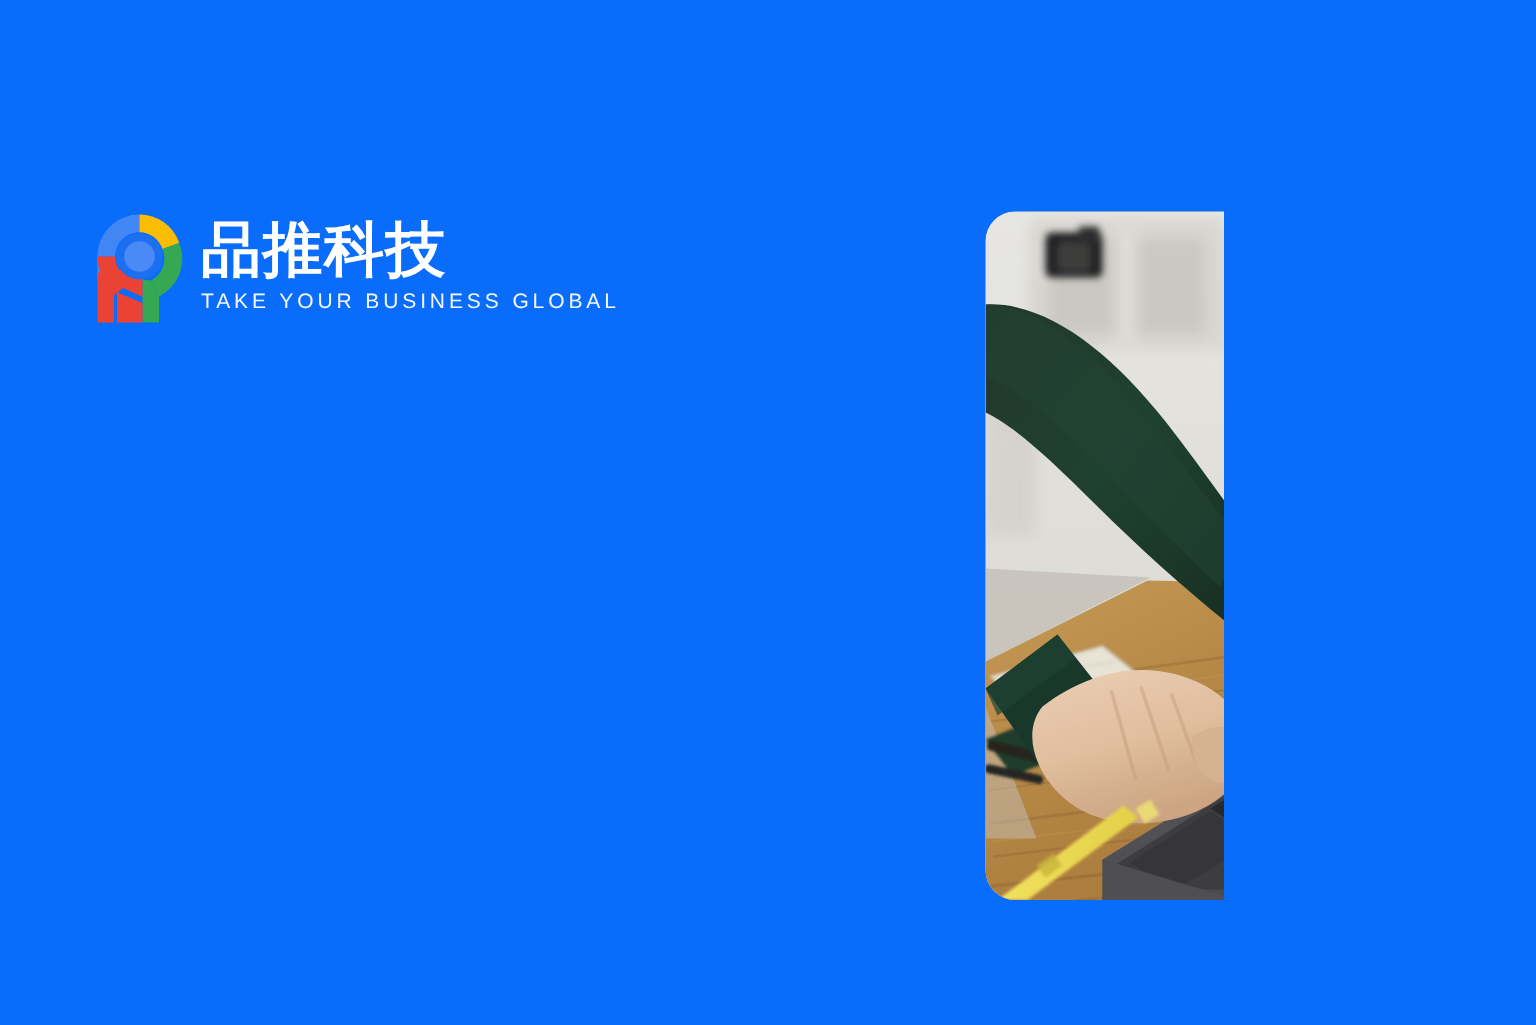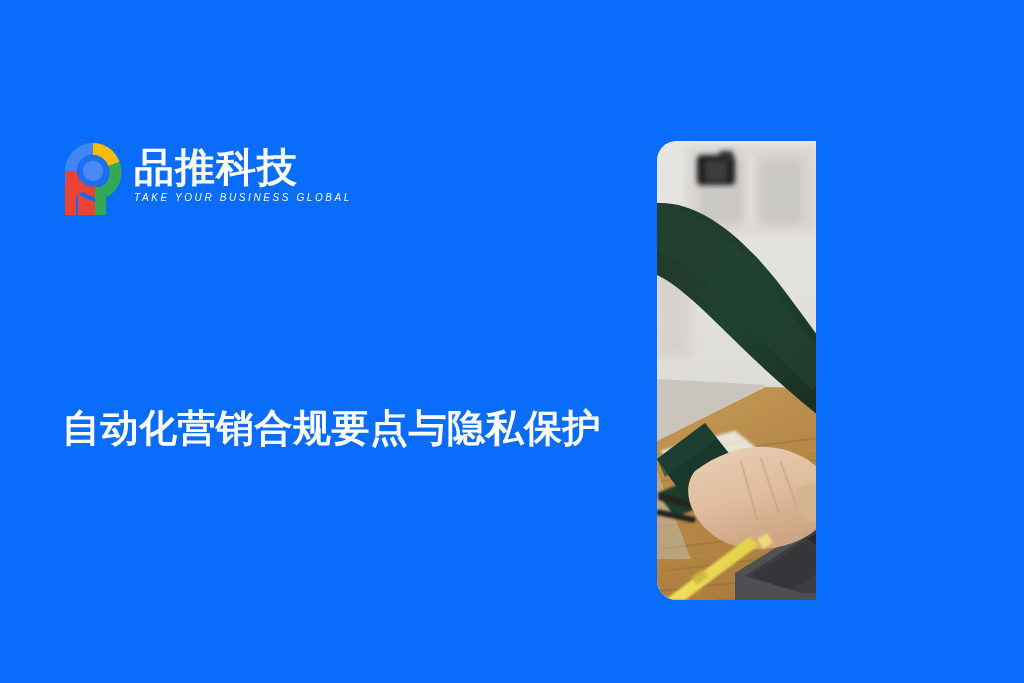--- a/index.html
+++ b/index.html
@@ -45,28 +45,27 @@
   .brand-name {
     color: #ffffff;
     font-size: 40px;
     font-weight: bold;
     line-height: 1.08;
     letter-spacing: 1px;
     white-space: nowrap;
   }
   .brand-tagline {
     color: #ffffff;
-    font-size: 10px;
+    font-size: 14px;
     font-weight: normal;
     letter-spacing: 2.6px;
     line-height: 1.2;
     margin-top: 3px;
     white-space: nowrap;
     opacity: .95;
-    font-style: italic;
   }
 
   
   .headline {
     position: absolute;
     left: 62px;
     top: 348px;
     width: 560px;
     color: #ffffff;
     font-size: 38px;
@@ -132,21 +131,20 @@
         <circle cx="31" cy="31" r="10.2" fill="#4b89f6"></circle>
       </svg>
     </span>
 
     <span class="brand-text">
       <span class="brand-name">品推科技</span>
       <span class="brand-tagline">TAKE YOUR BUSINESS GLOBAL</span>
     </span>
   </div>
 
-  <h1 class="headline">自动化营销合规要点与隐私保护</h1>
 
 
   <div class="photo-card">
     <svg viewBox="0 0 306 459" preserveAspectRatio="xMidYMid slice" aria-hidden="true">
       <defs>
         <linearGradient id="wallG" x1="0" y1="0" x2="0" y2="1">
           <stop offset="0%" stop-color="#efeeec"></stop>
           <stop offset="60%" stop-color="#e4e2df"></stop>
           <stop offset="100%" stop-color="#d9d6d1"></stop>
         </linearGradient>

